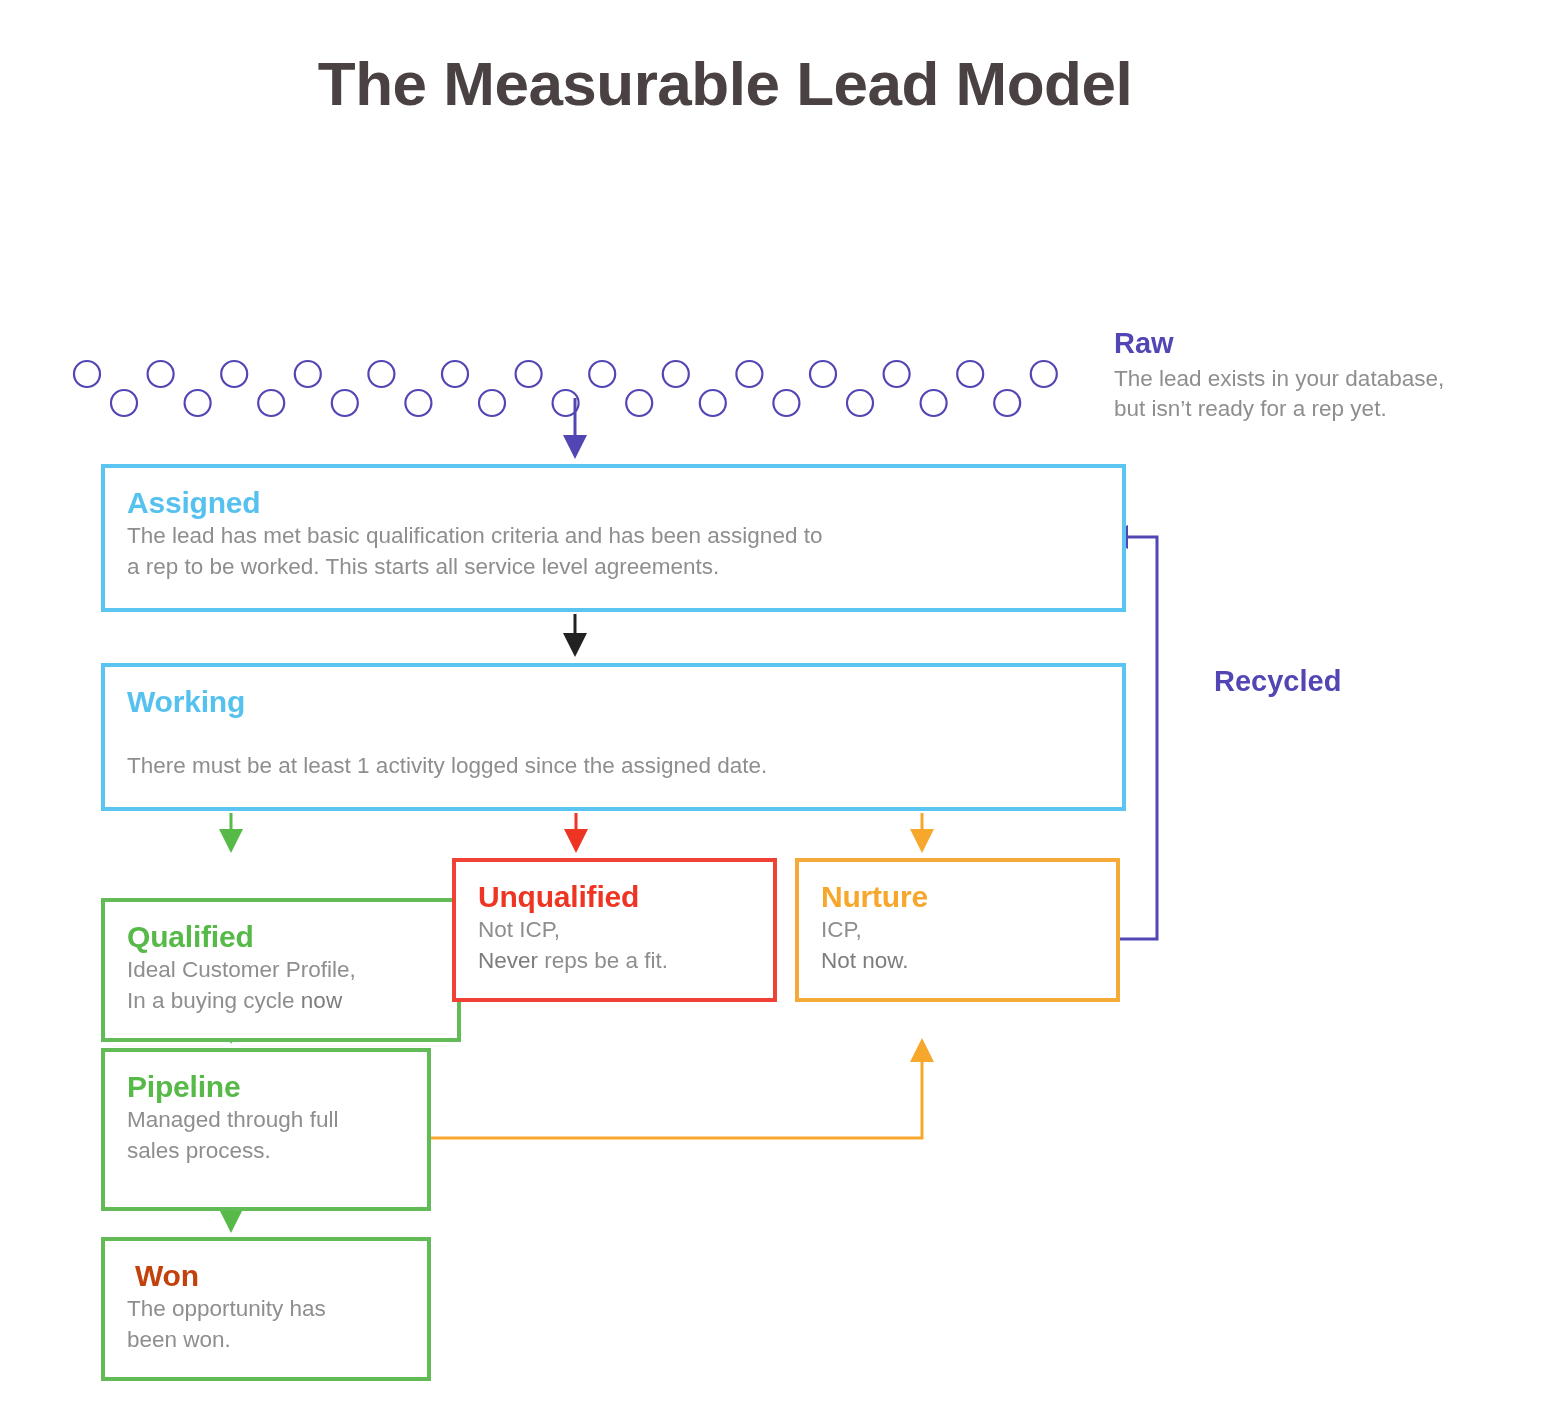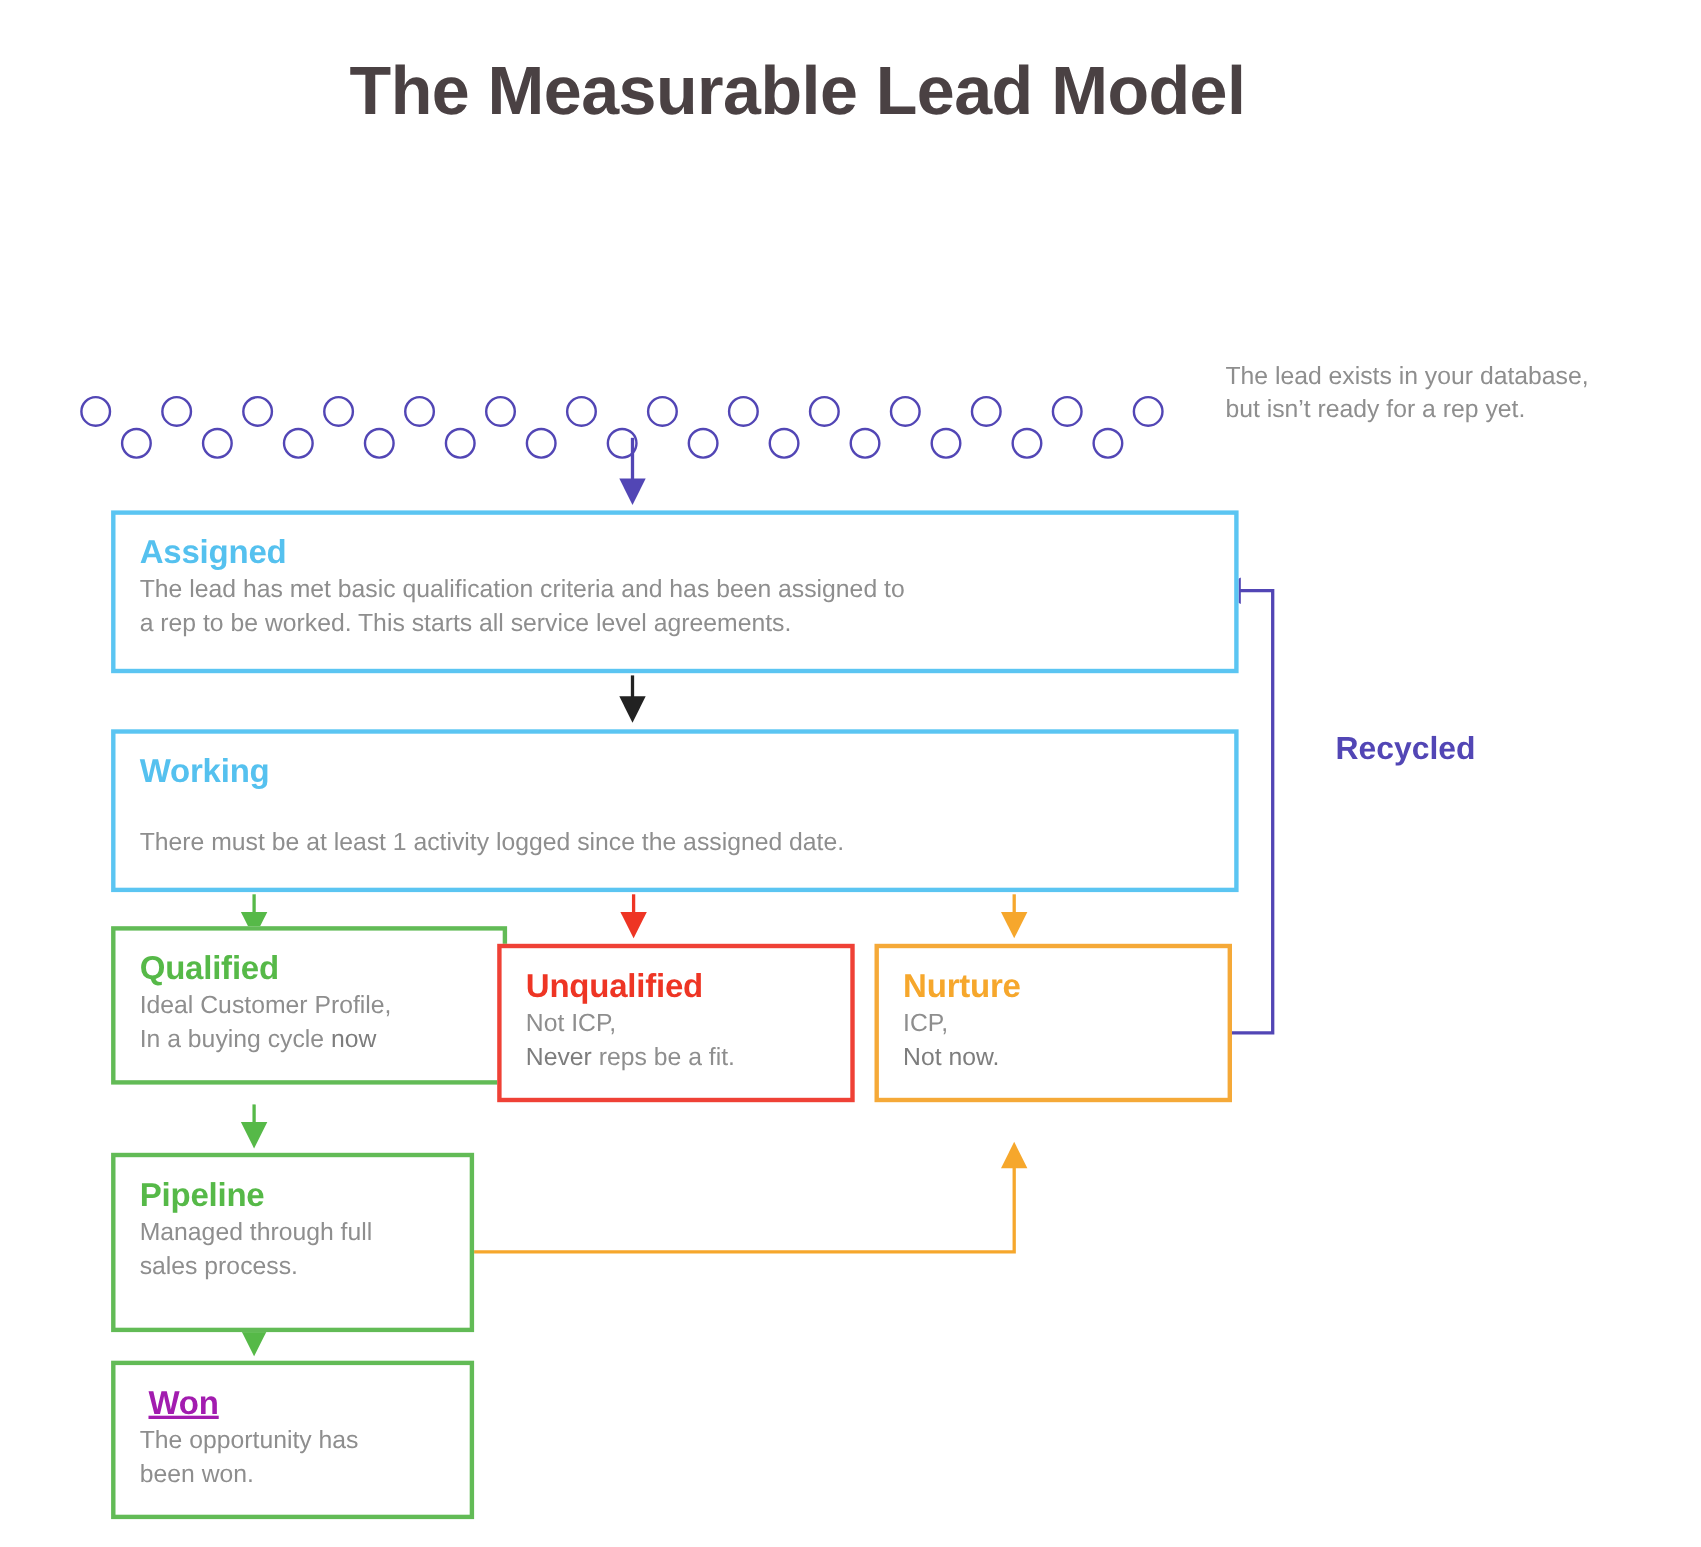--- a/index.html
+++ b/index.html
@@ -60,21 +60,21 @@
   .box-assigned .stage-title { color: #55c1ef; }
 
   .box-working {
     left: 66px; top: 663px; width: 1025px; height: 148px;
     border-color: #5bc5f2;
     padding: 18px 0 0 22px;
   }
   .box-working .stage-title { color: #55c1ef; }
 
   .box-qualified {
-    left: 66px; top: 842px; width: 360px; height: 144px;
+    left: 66px; top: 898px; width: 360px; height: 144px;
     border-color: #62bb56;
     padding: 18px 0 0 22px;
   }
   .box-qualified .stage-title { color: #56b948; }
 
   .box-unqualified {
     left: 417px; top: 858px; width: 325px; height: 144px;
     border-color: #ef4136;
     padding: 18px 0 0 22px;
   }
@@ -92,21 +92,21 @@
     border-color: #62bb56;
     padding: 18px 0 0 22px;
   }
   .box-pipeline .stage-title { color: #56b948; }
 
   .box-won {
     left: 66px; top: 1237px; width: 330px; height: 144px;
     border-color: #62bb56;
     padding: 18px 0 0 22px;
   }
-  .box-won .stage-title { color: #a21caf; padding-left: 8px; text-decoration: underline; }
+  .box-won .stage-title { color: #c2410c; padding-left: 8px; }
 
   
   .side-block { position: absolute; }
   .side-title {
     font-size: 29px;
     font-weight: bold;
     color: #5246b5;
     margin: 0 0 4px 0;
   }
   .side-desc {
@@ -193,20 +193,21 @@
   <path d="M231,1004 L231,1032" stroke="#56b948" stroke-width="3" fill="none" marker-end="url(#ah-green)"></path>
 
   <path d="M231,1194 L231,1221" stroke="#56b948" stroke-width="3" fill="none" marker-end="url(#ah-green)"></path>
 
   <path d="M396,1138 L922,1138 L922,1050" stroke="#f6a72c" stroke-width="3" fill="none" marker-end="url(#ah-orange)"></path>
 
   <path d="M1085,939 L1157,939 L1157,537 L1116,537" stroke="#5246b5" stroke-width="3" fill="none" marker-end="url(#ah-purple)"></path>
 </svg>
 
 <div class="side-block block-raw">
+  <div class="side-title">Raw</div>
   <div class="side-desc">
     <span>The lead exists in your database,</span><br>
     <span>but isn’t ready for a rep yet.</span>
   </div>
 </div>
 
 <div class="side-block block-recycled">
   <div class="side-title">Recycled</div>
 </div>
 

